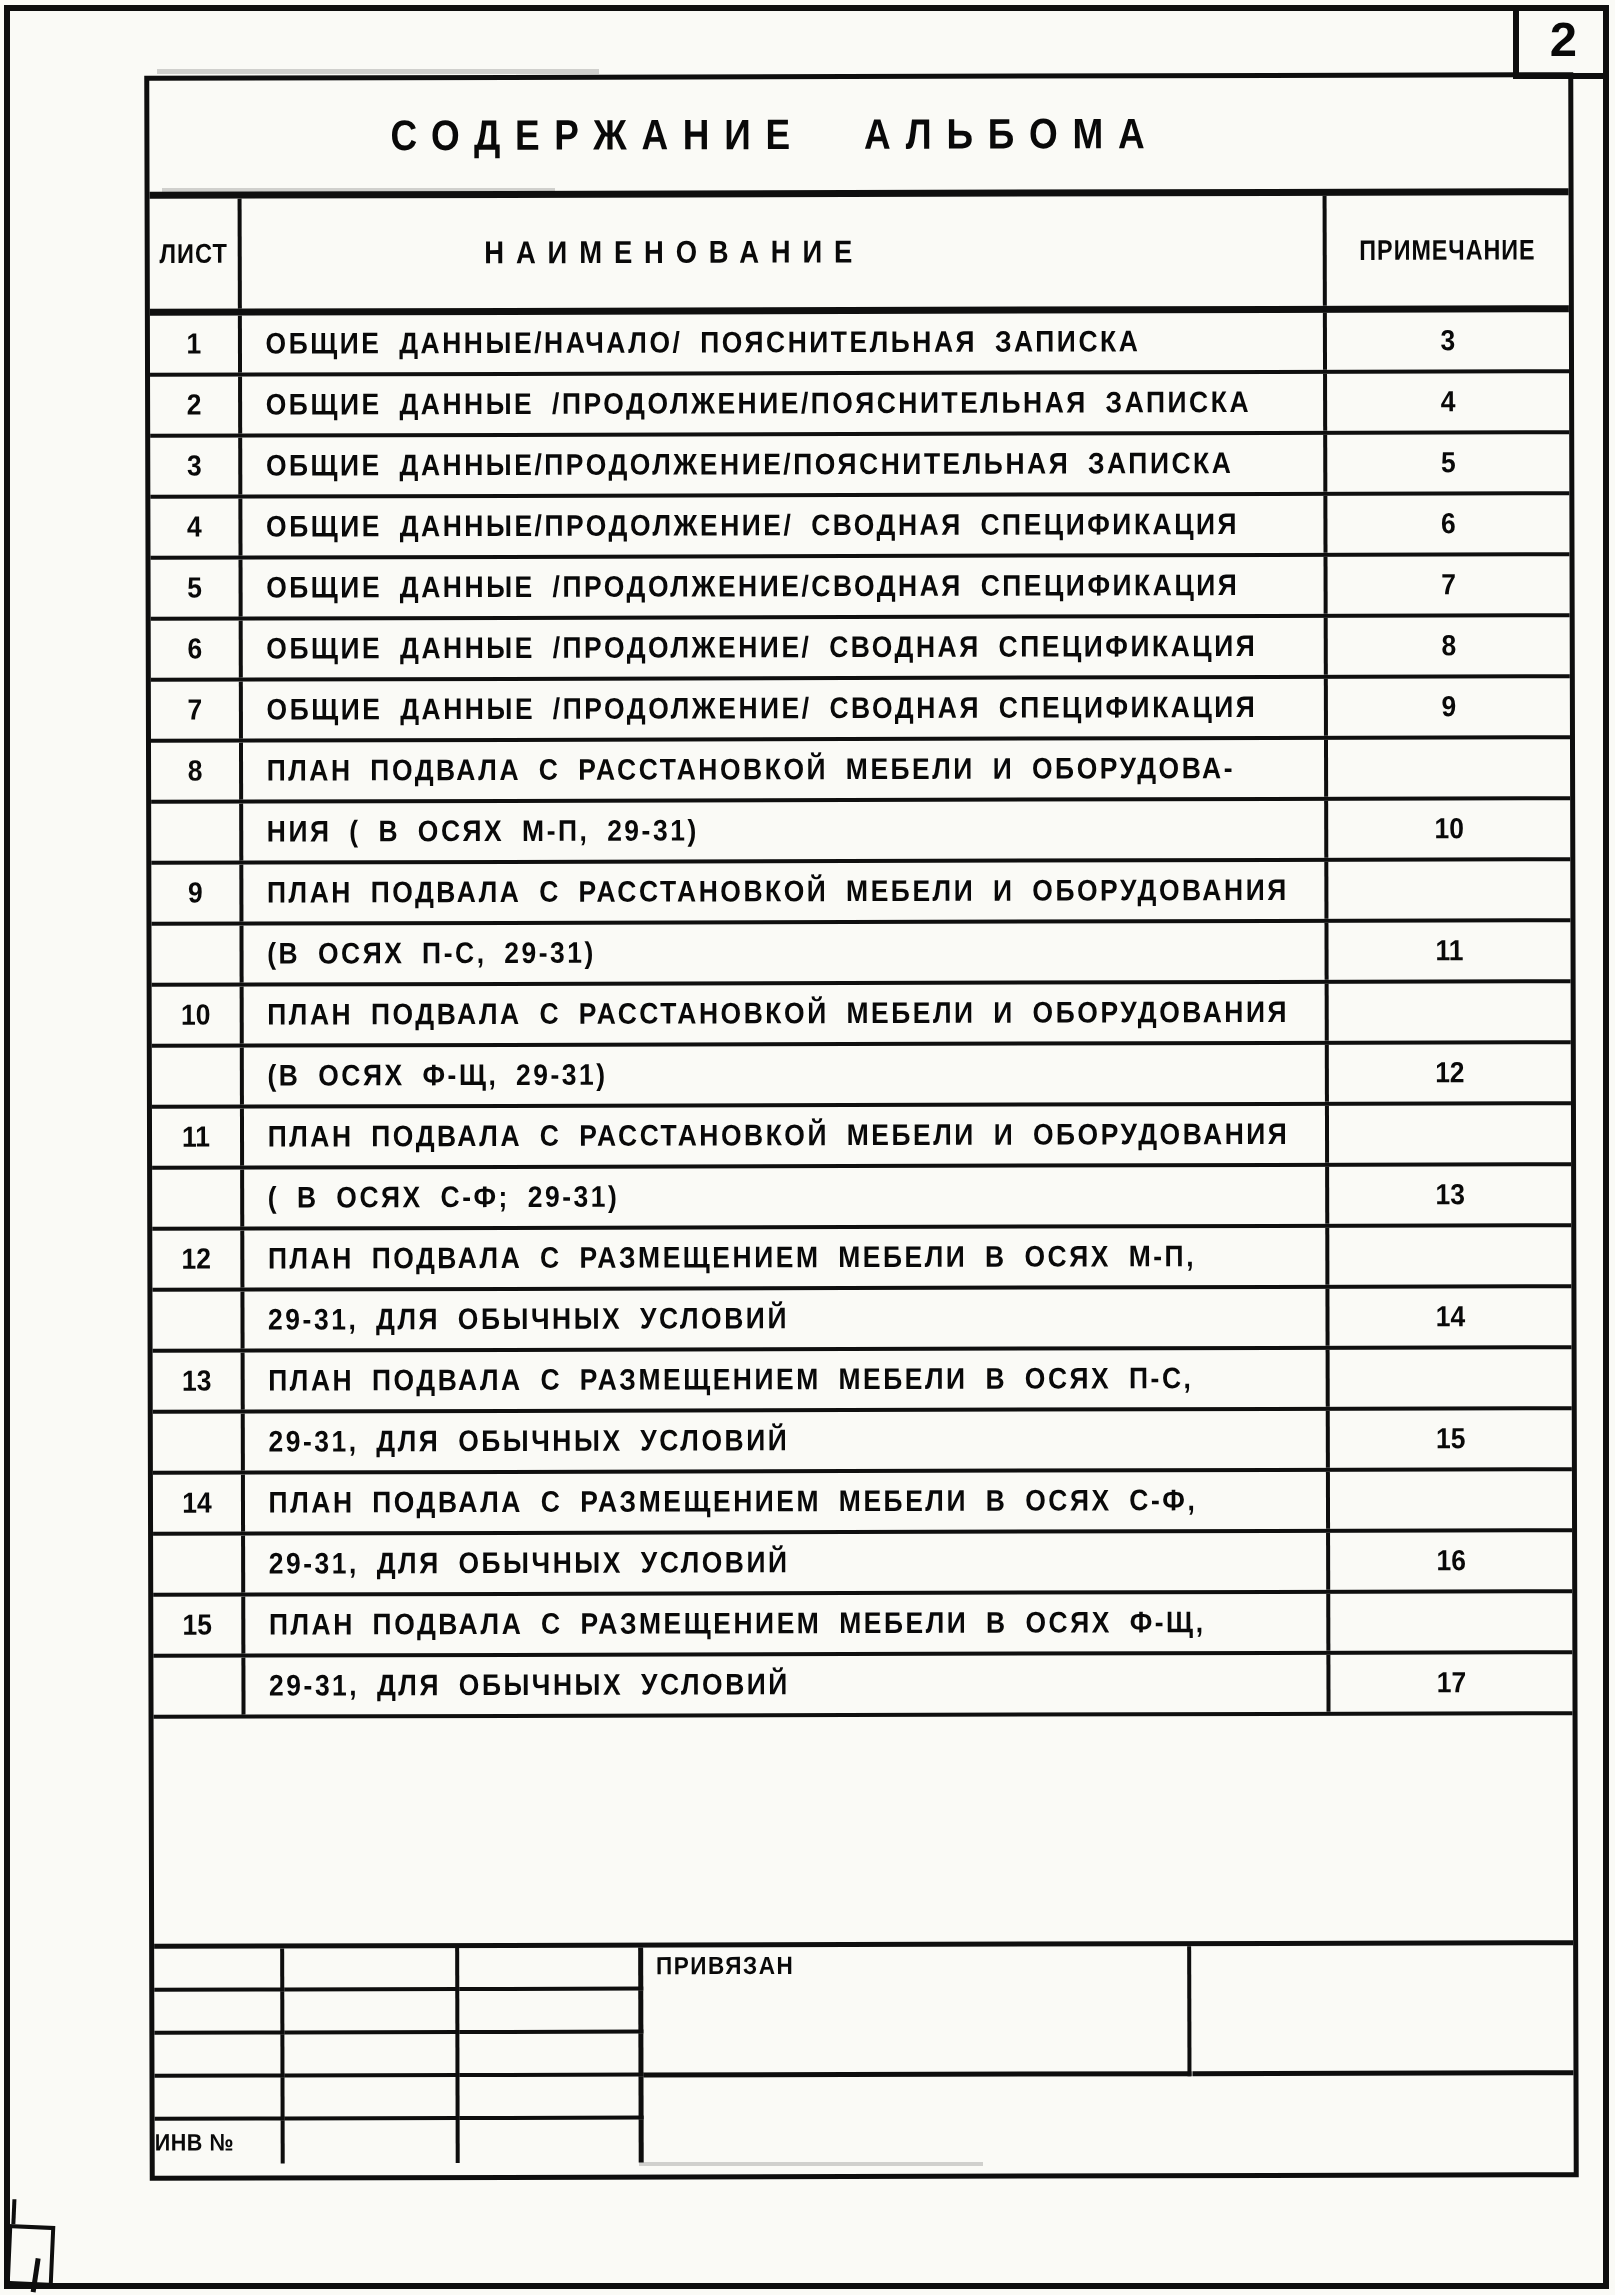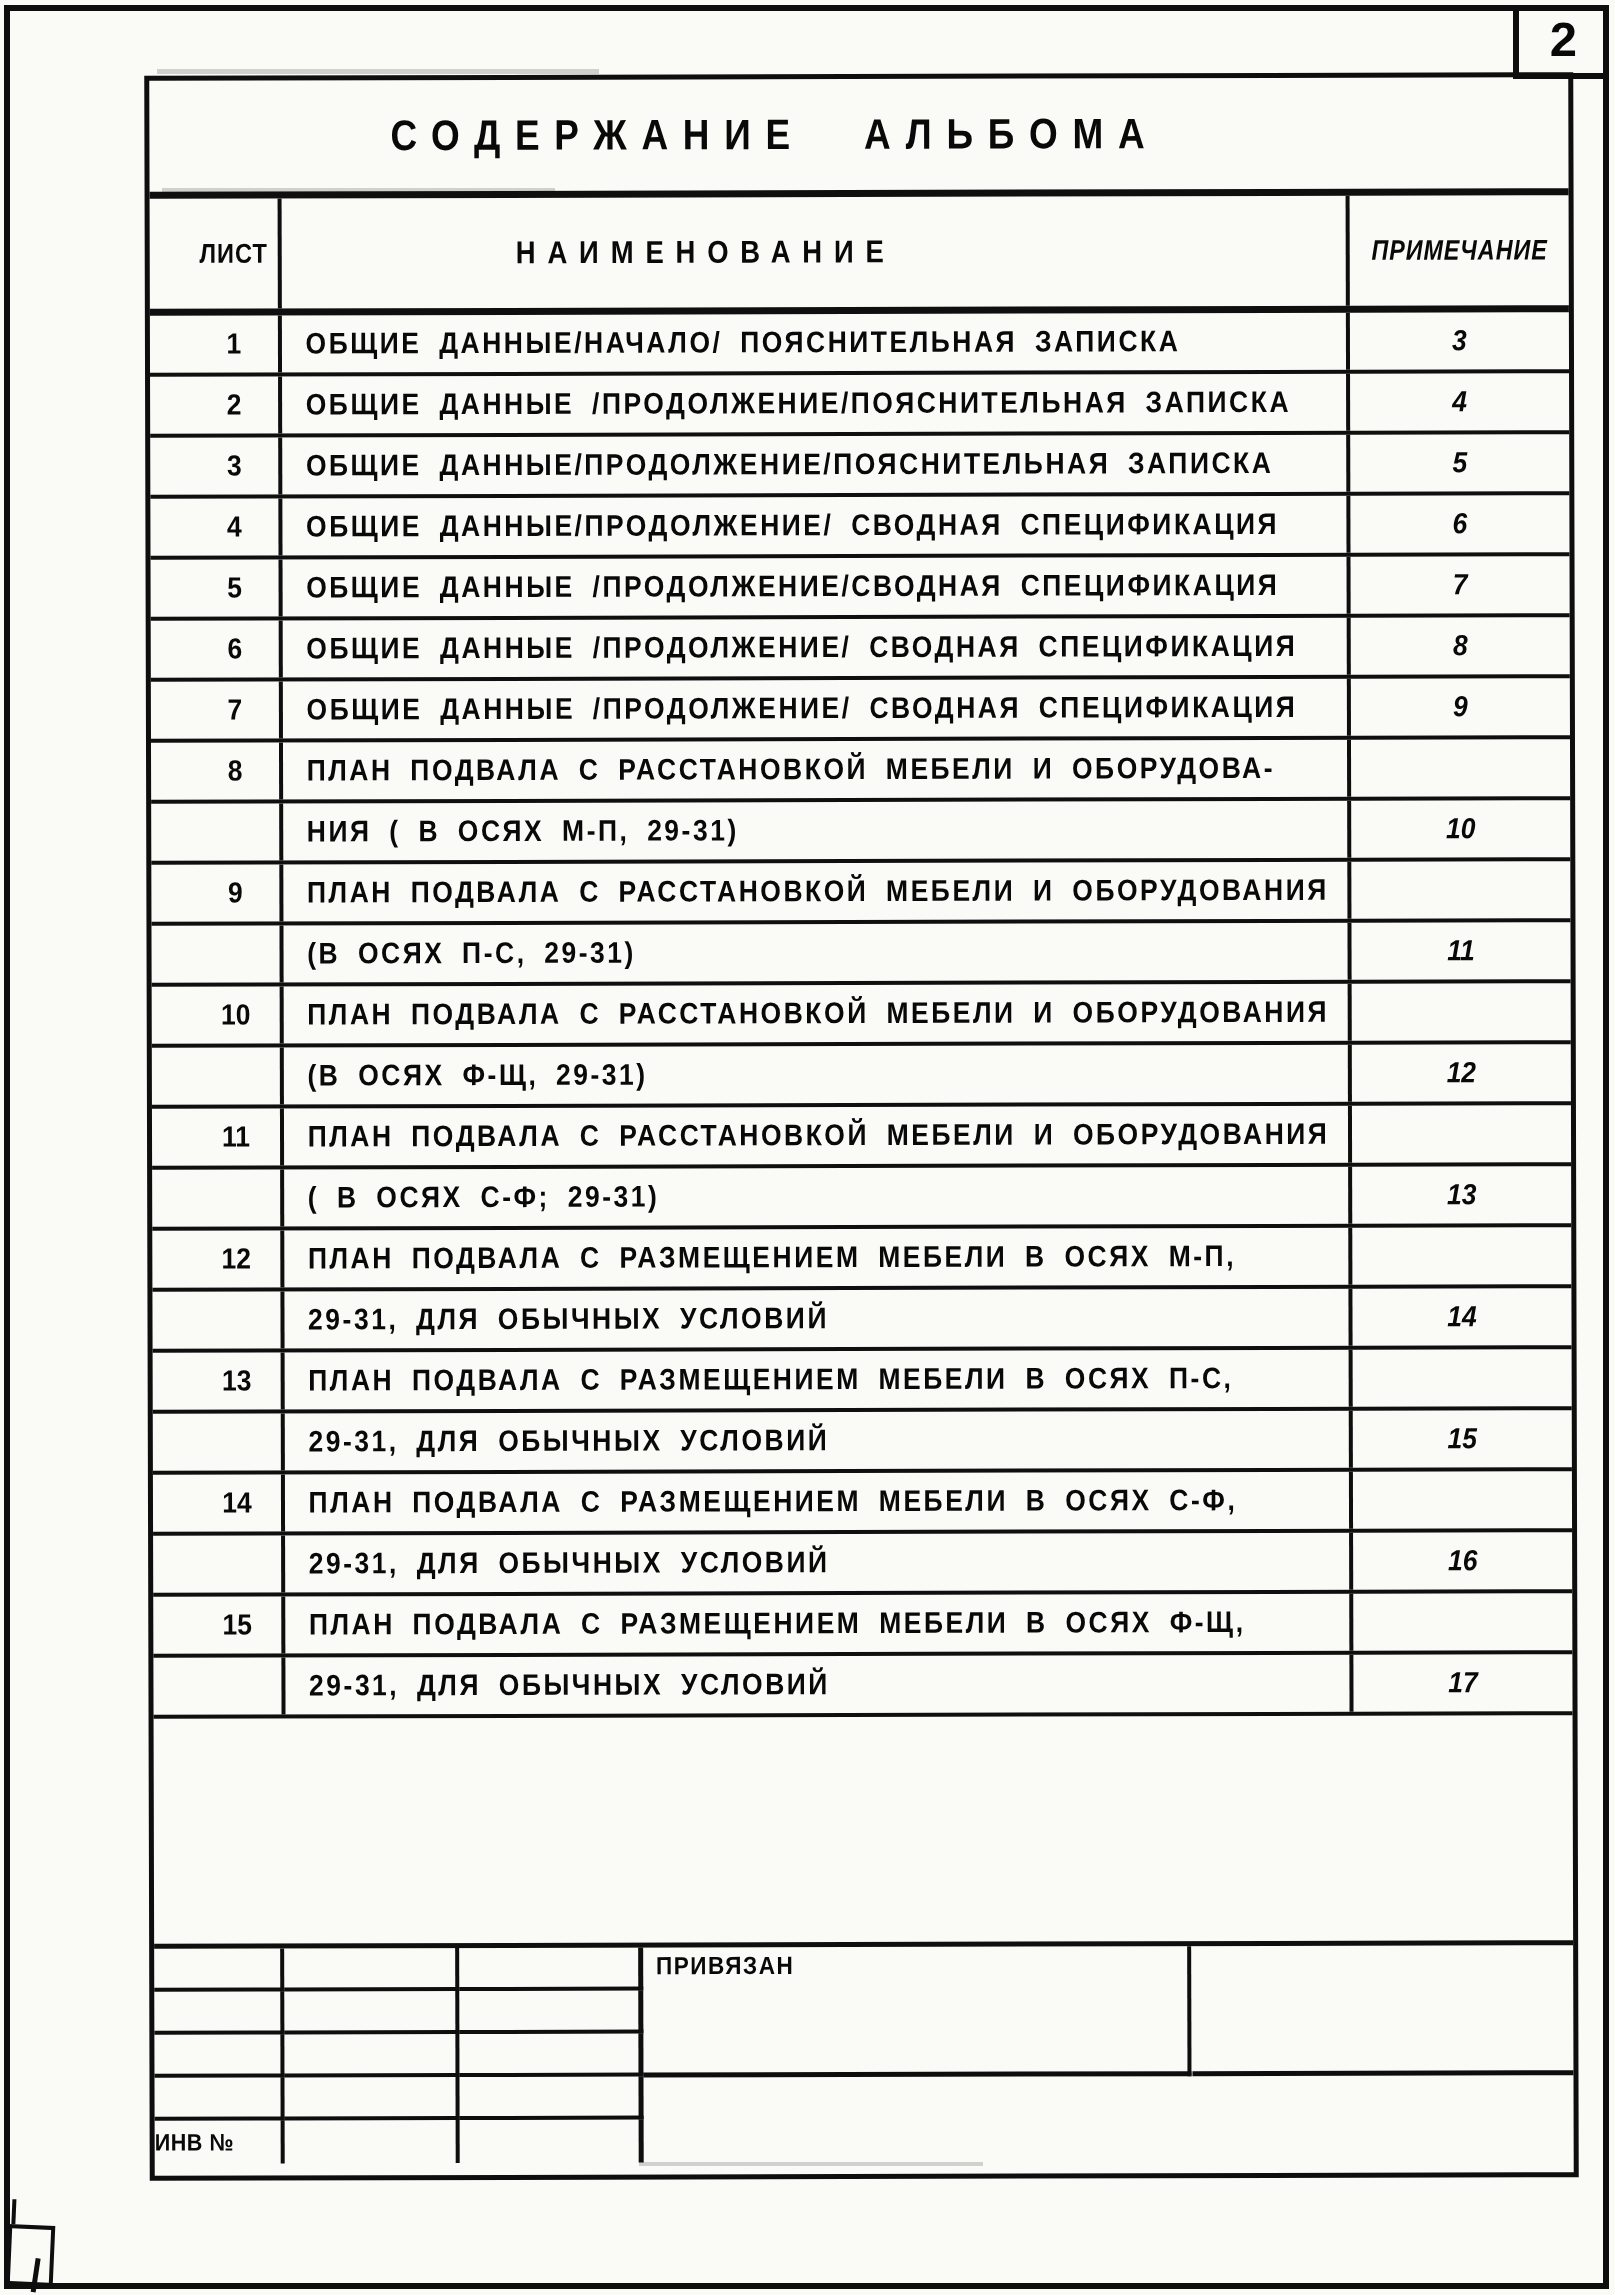--- a/index.html
+++ b/index.html
@@ -46,23 +46,23 @@
     letter-spacing:14.7px;word-spacing:34px;
     transform:translateX(-84px) scaleY(1.15);
     white-space:nowrap;
   }
   .header-row{
     height:117px;box-sizing:border-box;
     border-bottom:7.9px solid #131313;
     display:flex;
   }
   .cell{box-sizing:border-box;display:flex;align-items:center;}
-  .col-sheet{width:92px;border-right:4.9px solid #121212;justify-content:center;margin-left:40px;}
+  .col-sheet{width:92px;border-right:4.9px solid #121212;justify-content:center;}
   .col-name{flex:1;border-right:4.9px solid #121212;}
-  .col-note{width:219px;justify-content:center;font-style:italic;}
+  .col-note{width:242px;justify-content:center;}
   .header-row .col-sheet span{font-size:23.6px;font-weight:bold;letter-spacing:1px;transform:scaleY(1.15);}
   .header-row .col-name{justify-content:center;}
   .header-row .col-name span{
     font-size:27.5px;font-weight:bold;letter-spacing:11.8px;
     transform:translateX(-108px) scaleY(1.15);white-space:nowrap;
   }
   .header-row .col-note span{font-size:24.6px;font-weight:bold;letter-spacing:1px;transform:scaleX(0.95) scaleY(1.15);white-space:nowrap;}
   .row{
     height:61px;box-sizing:border-box;
     border-bottom:4.9px solid #131313;

